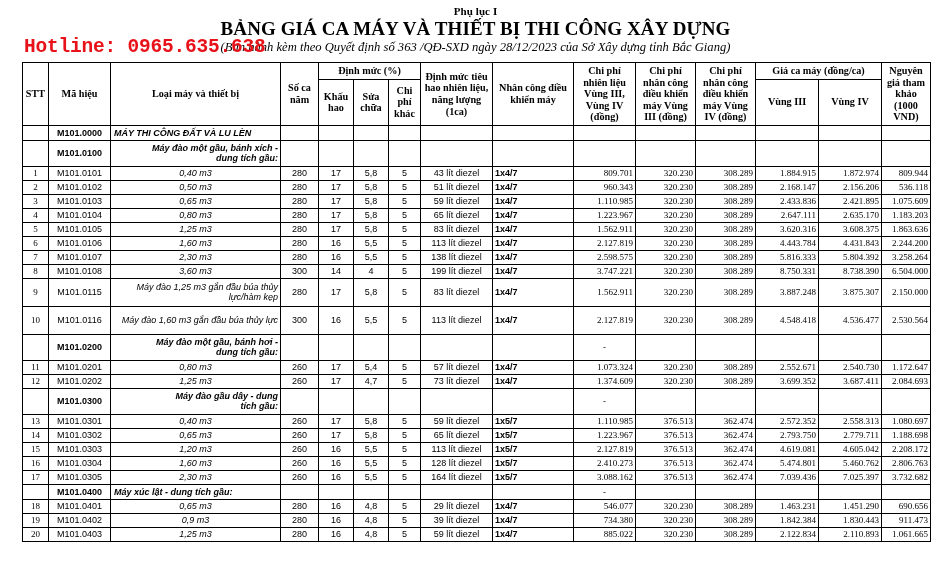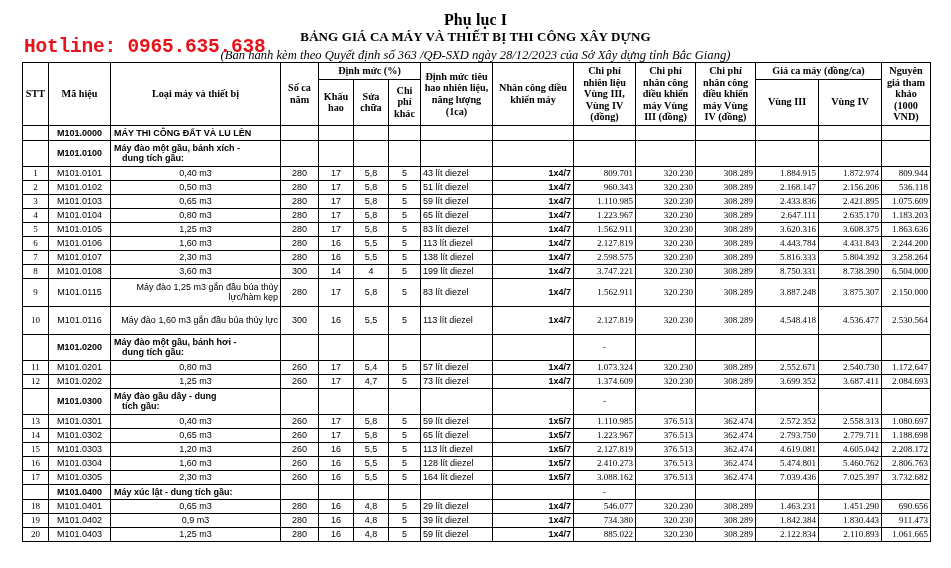--- a/index.html
+++ b/index.html
@@ -18,29 +18,29 @@
   }
 
   
   .doc-header {
     position: relative;
     height: 62px;
   }
   .appendix-label {
     text-align: center;
     font-weight: bold;
-    font-size: 16px;
+    font-size: 11px;
     line-height: 15px;
-    padding-top: 12px;
+    padding-top: 4px;
     letter-spacing: 0.1px;
   }
   .doc-title {
     text-align: center;
     font-weight: bold;
-    font-size: 13px;
+    font-size: 19px;
     line-height: 19px;
     letter-spacing: 0.1px;
     white-space: nowrap;
   }
   .doc-subtitle {
     text-align: center;
     font-style: italic;
     font-size: 12.6px;
     line-height: 16px;
     white-space: nowrap;
@@ -85,36 +85,36 @@
     font-size: 10.2px;
     line-height: 11.6px;
     text-align: center;
     padding: 2px 1px;
   }
 
   
   td.c-stt      { text-align: center; font-family: "Liberation Serif","DejaVu Serif",serif; font-size: 9.5px; }
   td.c-code     { text-align: center; font-size: 8.8px; }
   td.c-code.sec { font-weight: bold; }
-  td.c-name     { text-align: center; font-size: 9px; }
+  td.c-name     { text-align: center; font-size: 9px; font-style: italic; }
   td.c-name.sec { text-align: left; font-weight: bold; padding-left: 3px; }
   td.c-num      { text-align: center; }
-  td.c-fuel     { }
-  td.c-labor    { text-align: right; font-weight: bold; font-size: 9px; }
+  td.c-fuel     { text-align: center; }
+  td.c-labor    { text-align: left; font-weight: bold; font-size: 9px; }
   td.c-money    { text-align: right; padding-right: 3px; font-family: "Liberation Serif","DejaVu Serif",serif; font-size: 9.6px; }
   td.c-money.dash { text-align: center; }
 
   tr.data-row td { height: 13px; }
   tr.sec-row  td { height: 14px; }
   tr.sec-row-2 td { height: 25px; }
   tr.tall-row td { height: 27px; }
 
   .sec-name-2line {
     display: block;
-    text-align: left;
+    text-align: right;
     font-weight: bold;
   }
   .sec-name-2line .ln2 { padding-left: 8px; display: block; }
 
   .wrap-name {
     display: block;
     text-align: right;
     padding-left: 2px;
   }
 </style>

